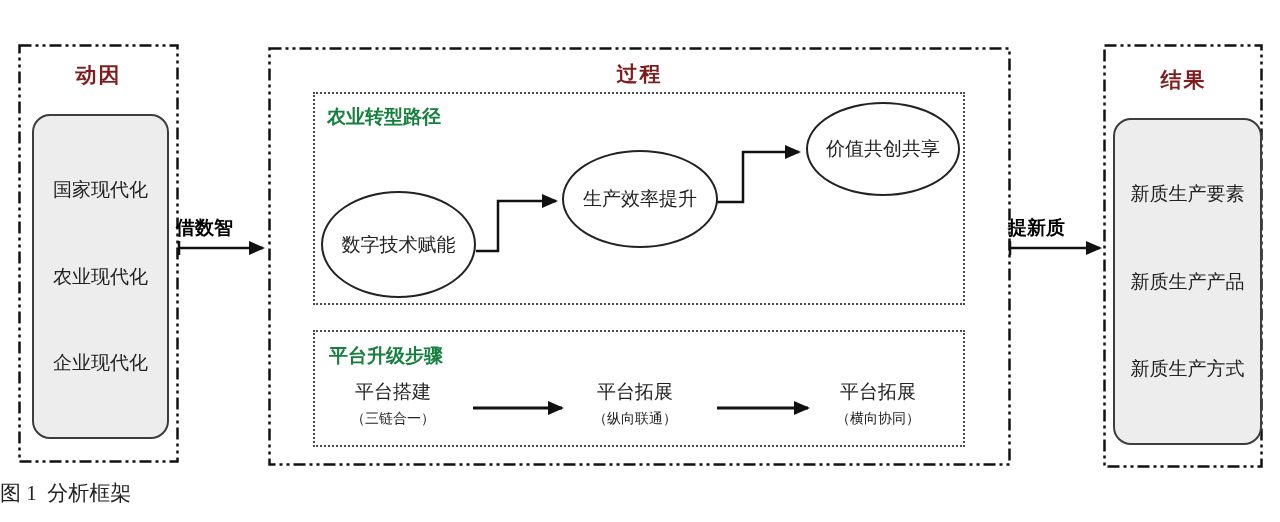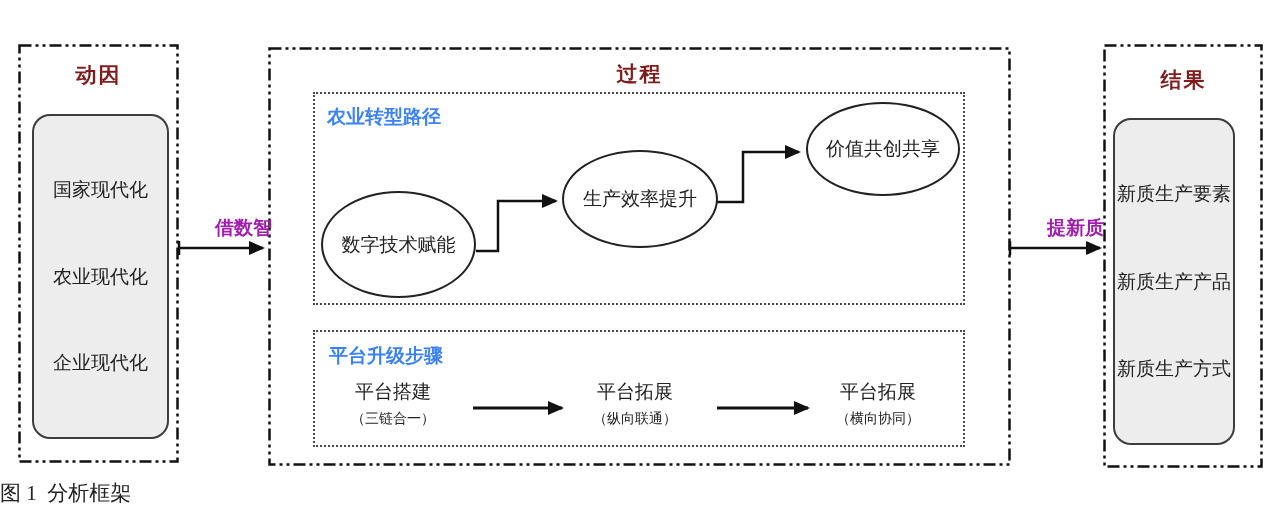--- a/index.html
+++ b/index.html
@@ -45,21 +45,21 @@
   .subbox {
     position: absolute;
     box-sizing: border-box;
     border: 2px dotted #4a4a4a;
     background: transparent;
   }
   .subbox-title {
     position: absolute;
     font-size: 19px;
     font-weight: bold;
-    color: #3b82f6;
+    color: #15803d;
     white-space: nowrap;
   }
   .ellipse {
     position: absolute;
     box-sizing: border-box;
     border: 2.5px solid #222;
     border-radius: 50%;
     background: #ffffff;
     display: flex;
     align-items: center;
@@ -73,24 +73,24 @@
     position: absolute;
     width: 170px;
     text-align: center;
     line-height: 26px;
     color: #222;
   }
   .step .step-name { font-size: 19px; font-weight: 500; white-space: nowrap; }
   .step .step-detail { font-size: 14px; white-space: nowrap; }
   .arrow-label {
     position: absolute;
-    text-align: right;
+    text-align: left;
     font-size: 19px;
     font-weight: bold;
-    color: #a21caf;
+    color: #000000;
     white-space: nowrap;
   }
   .caption {
     position: absolute;
     left: 0; top: 479px;
     width: 1280px;
     text-align: left;
     font-family: "Liberation Serif", "DejaVu Serif", serif;
     font-size: 21px;
     color: #222;
@@ -157,21 +157,21 @@
     <div class="step-detail">（纵向联通）</div>
   </div>
   <div class="step" style="left:793px; top:379px;">
     <div class="step-name">平台拓展</div>
     <div class="step-detail">（横向协同）</div>
   </div>
 
   <div class="arrow-label" style="left:1008px; top:215px; width:96px;">提新质</div>
 
   <div class="box-title" style="left:1105px; top:66px; width:157px;">结果</div>
-  <div class="panel" style="left:1113px; top:118px; width:122px; height:327px;">
+  <div class="panel" style="left:1113px; top:118px; width:149px; height:327px;">
     <span class="panel-item">新质生产要素</span>
     <span class="panel-item">新质生产产品</span>
     <span class="panel-item">新质生产方式</span>
   </div>
 
   <div class="caption">图 1  分析框架</div>
 
 </div>
 
 </body></html>

